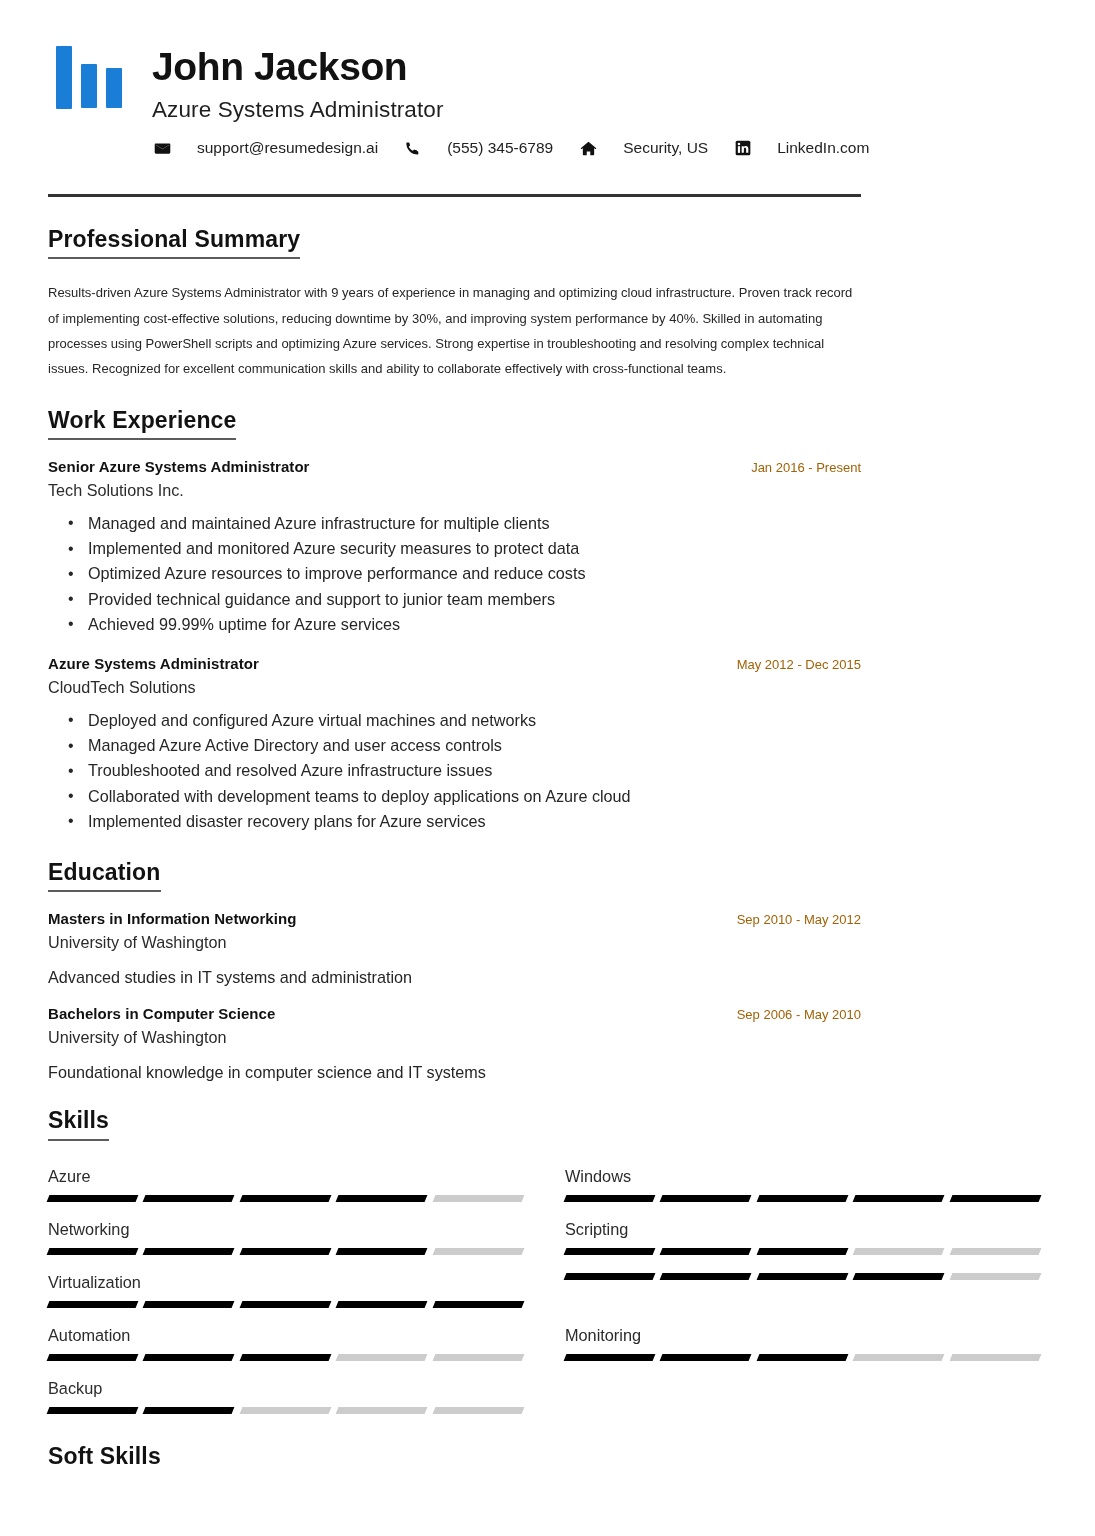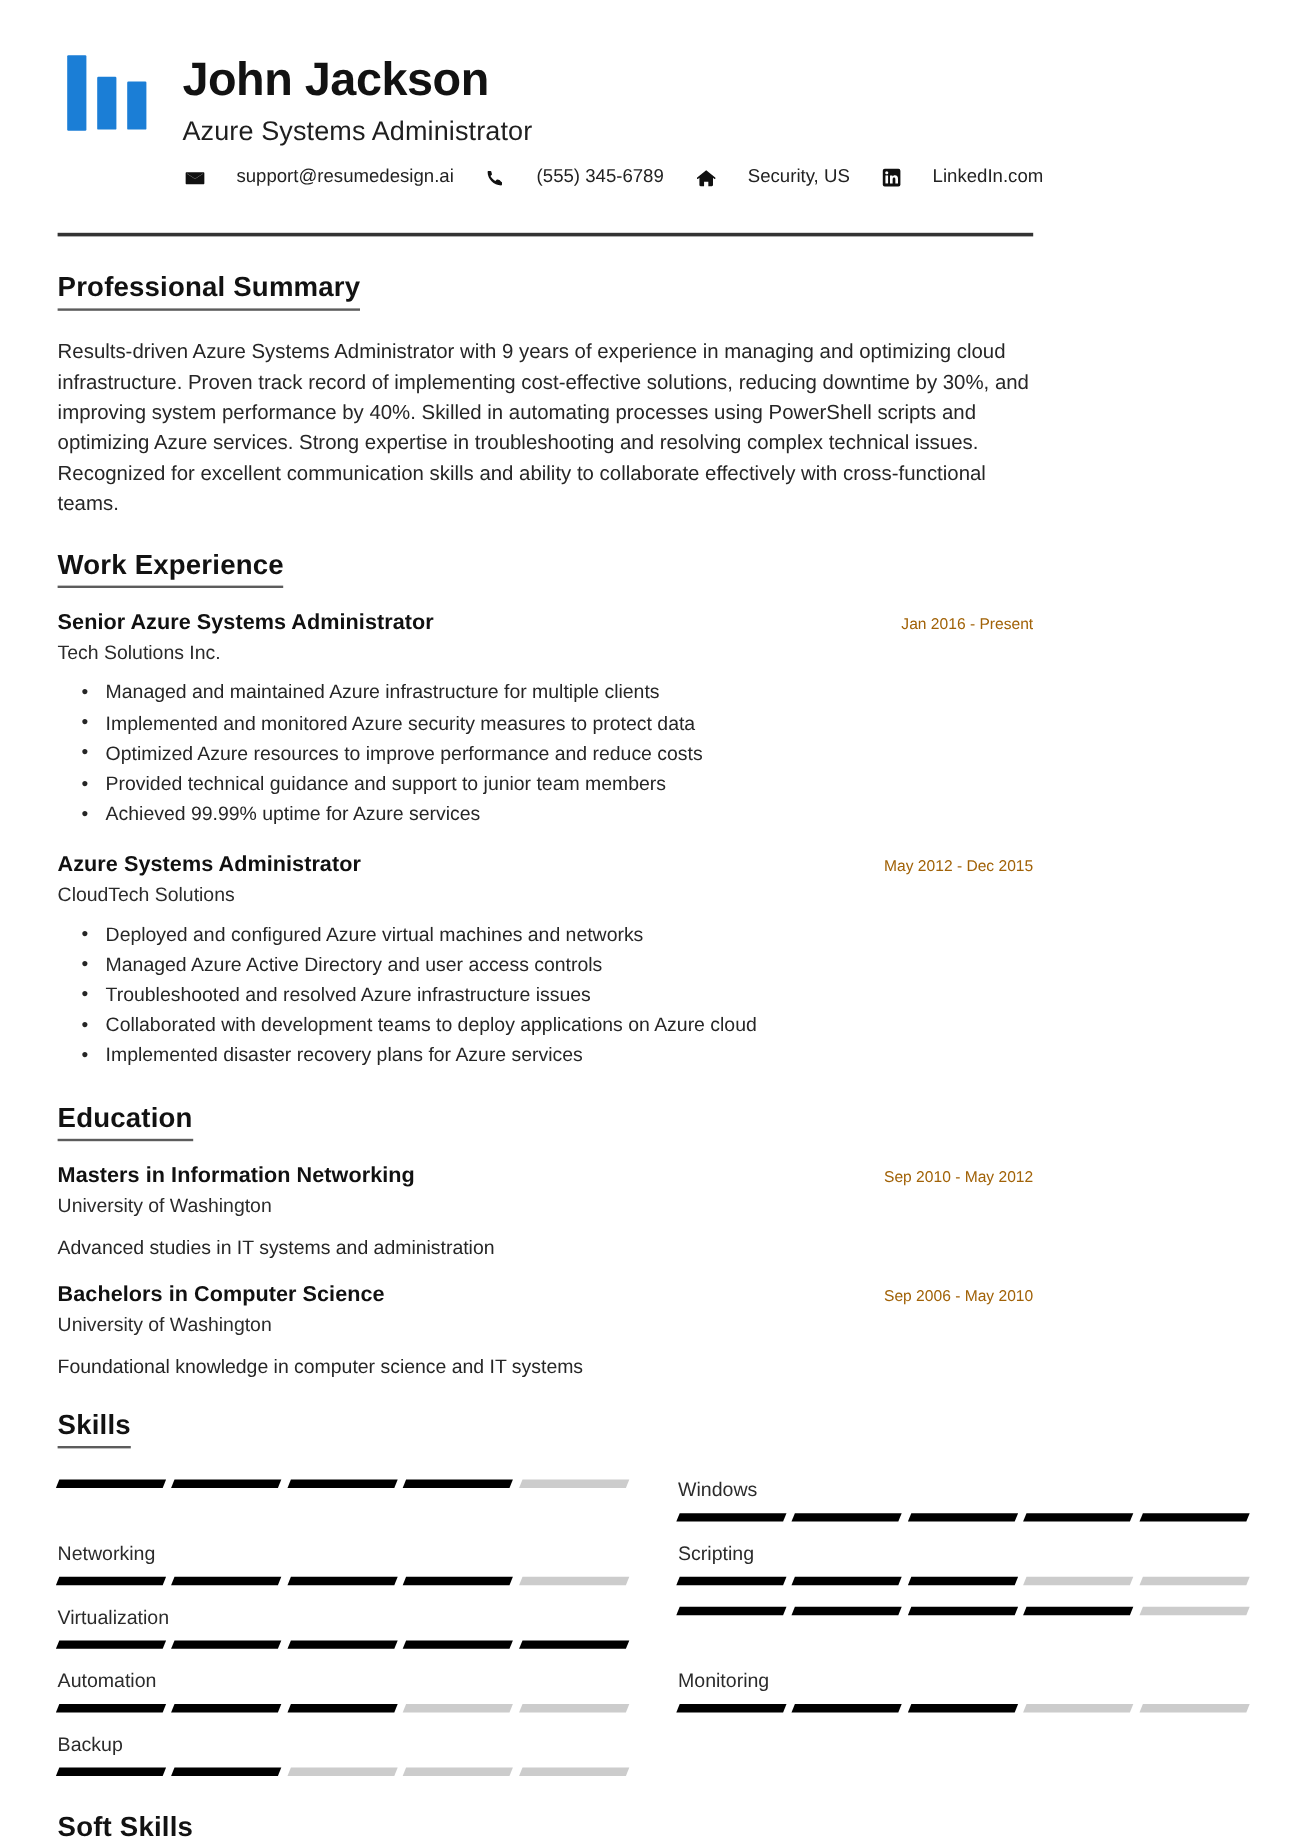--- a/index.html
+++ b/index.html
@@ -101,37 +101,37 @@
     font-weight: 700;
     color: #121212;
     letter-spacing: 0.15px;
     padding-bottom: 5px;
     border-bottom: 2.5px solid #5c5c5c;
     line-height: 1.1;
   }
 
   .summary-text {
     margin-top: 21px;
-    font-size: 17px;
+    font-size: 13px;
     line-height: 25.3px;
     color: #262626;
     max-width: 995px;
   }
 
   
   .entry { margin-top: 18px; }
   .entry:first-of-type { margin-top: 19px; }
 
   .entry-head {
     display: flex;
     justify-content: space-between;
     align-items: baseline;
   }
   .entry-role {
-    font-size: 18px;
+    font-size: 15px;
     font-weight: 700;
     color: #111;
     letter-spacing: 0.05px;
   }
   .entry-date {
     font-size: 13px;
     color: #a16207;
     white-space: nowrap;
     padding-left: 16px;
   }
@@ -323,20 +323,21 @@
       </div>
       <div class="entry-org">University of Washington</div>
       <div class="entry-desc">Foundational knowledge in computer science and IT systems</div>
     </div>
   </div>
 
   <div class="section skills">
     <div class="section-title">Skills</div>
     <div class="skills-grid" id="skills-grid">
         <div class="skill">
+          <div class="skill-name">Azure</div>
           <div class="skill-bar">
             <div class="skill-seg on"></div>
             <div class="skill-seg on"></div>
             <div class="skill-seg on"></div>
             <div class="skill-seg on"></div>
             <div class="skill-seg"></div>
           </div>
         </div>
         <div class="skill">
           <div class="skill-name">Windows</div>

